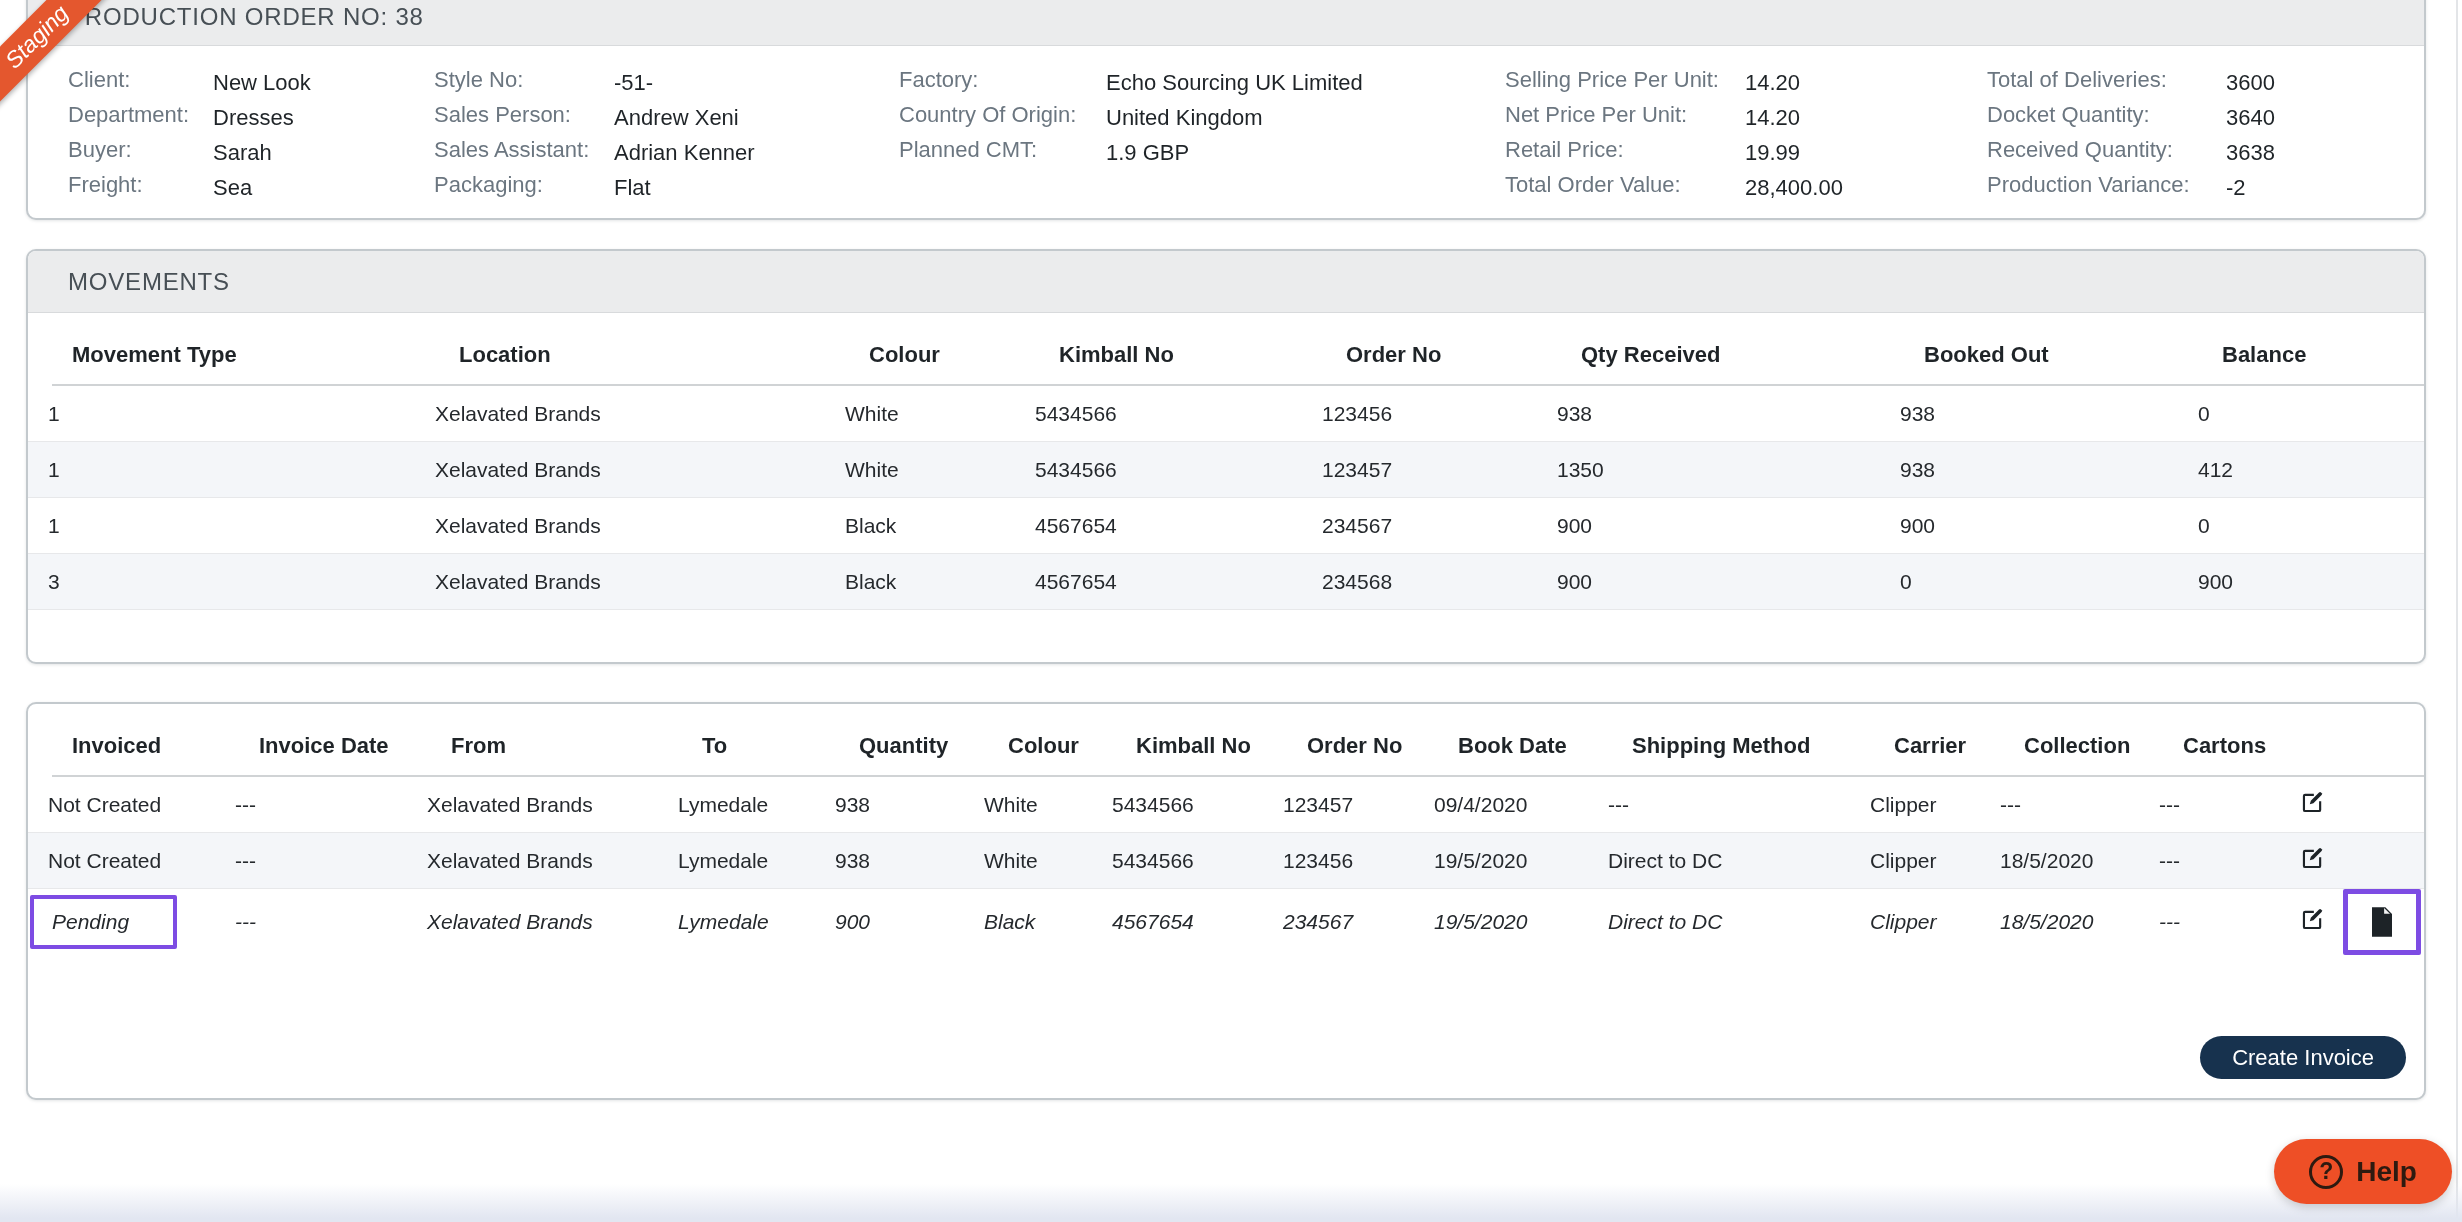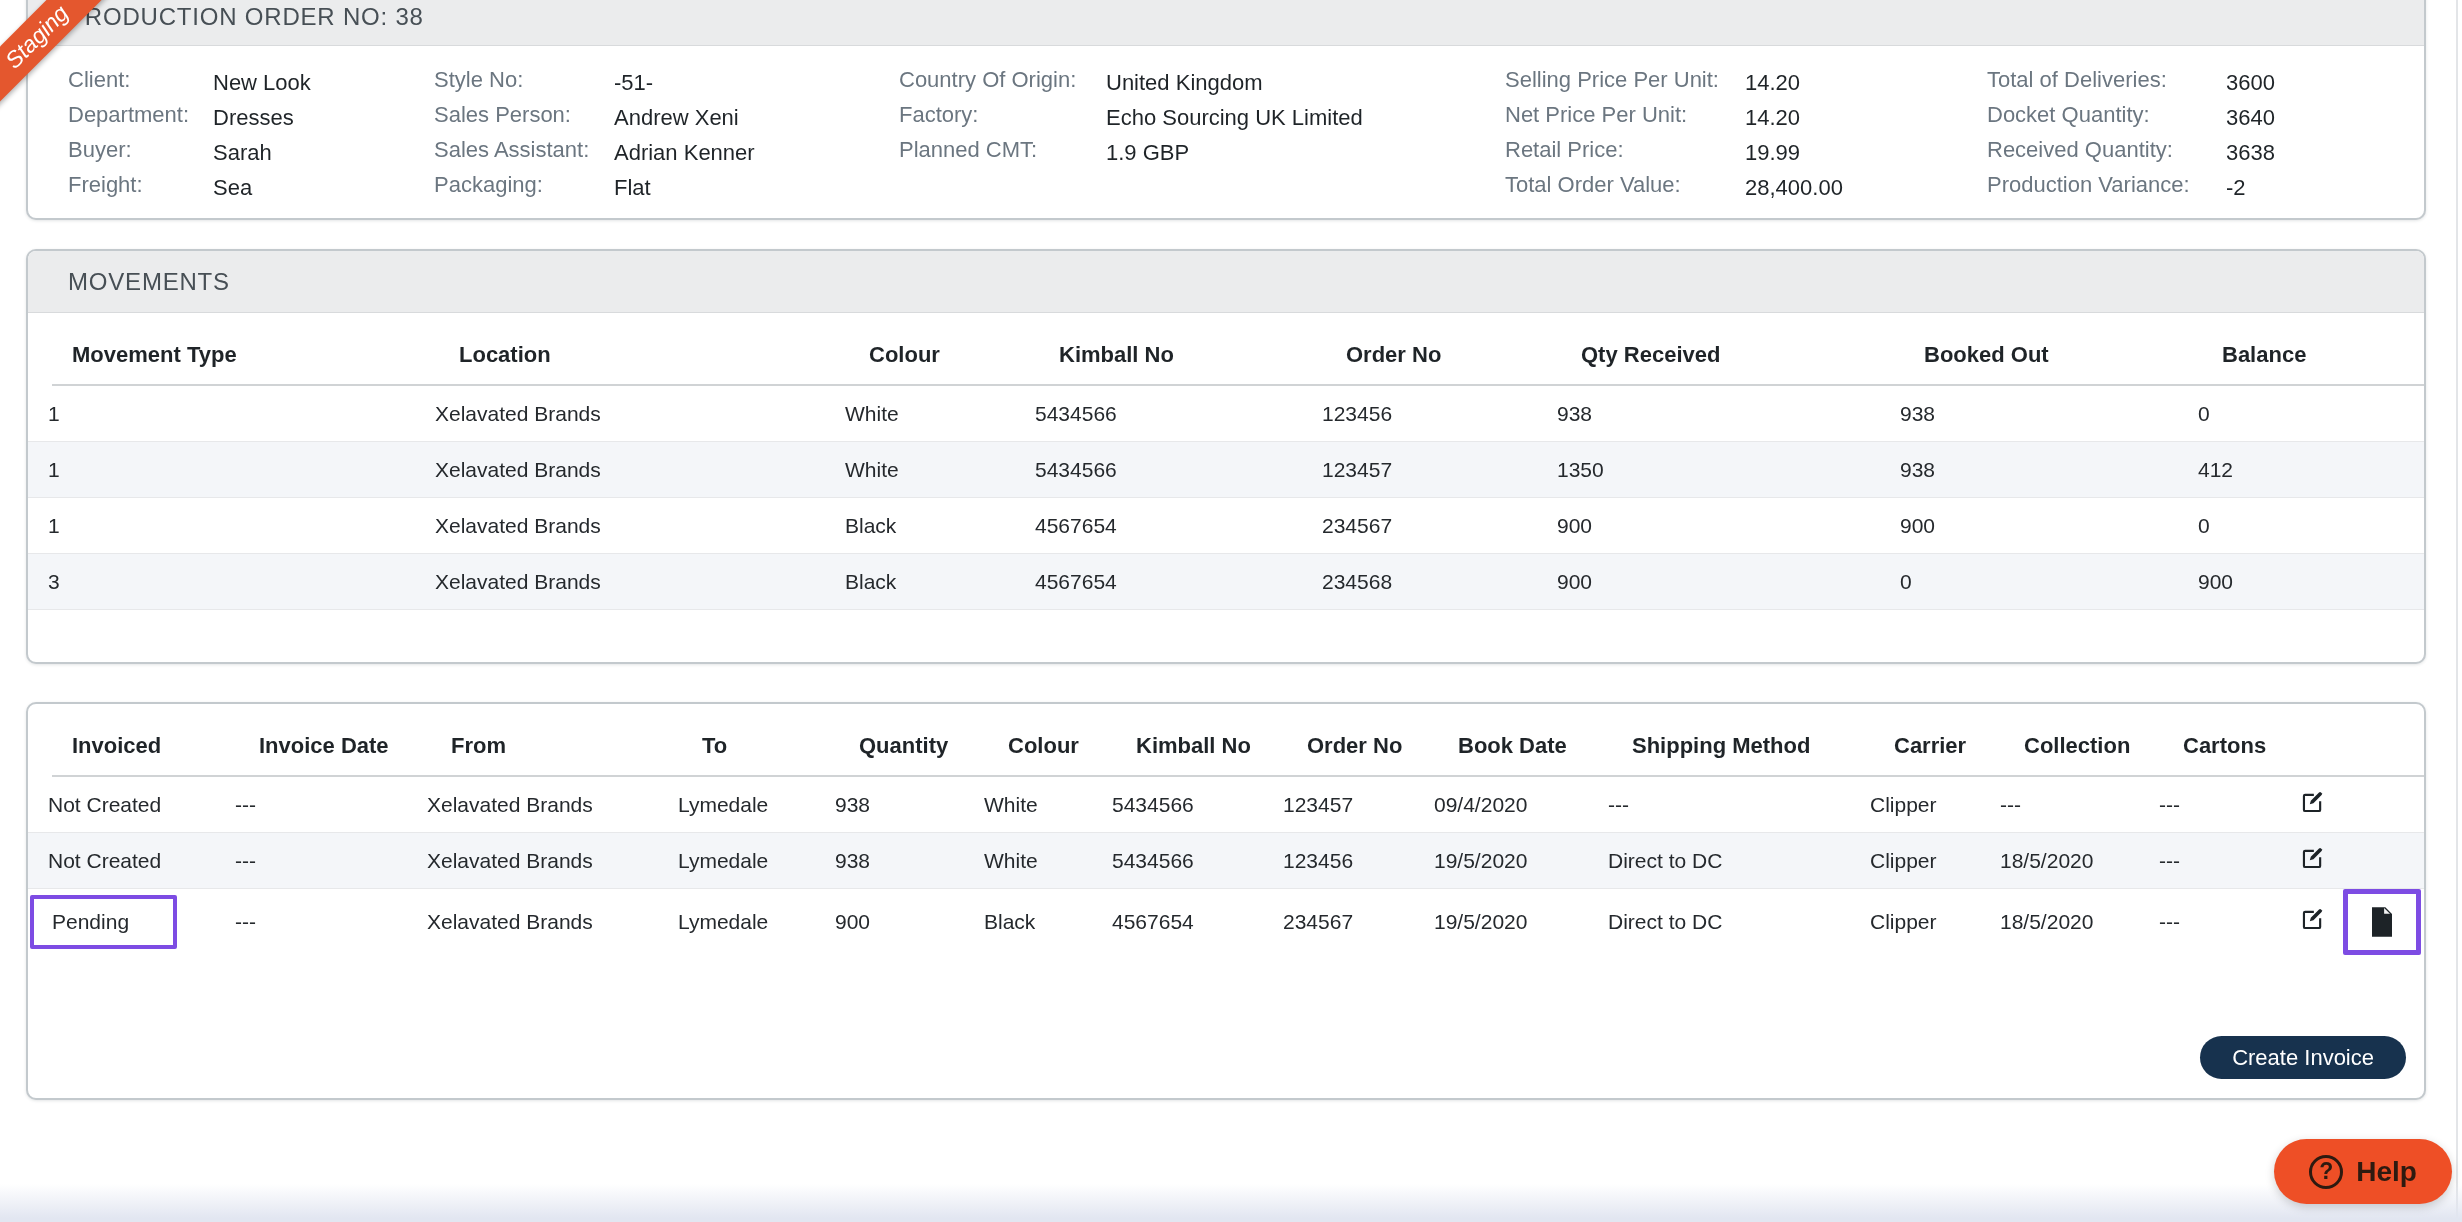--- a/index.html
+++ b/index.html
@@ -49,21 +49,21 @@
     grid-template-columns:187px 192px 251px 157px 149px 128px 171px 151px 174px 262px 130px 159px 140px 64px 1fr;
   }
   .m-head, .b-head {
     height:73px; padding-top:12px;
     font-size:22px; font-weight:bold; color:#1f2428;
     border-bottom:2px solid #d0d3d5;
     margin-left:24px;
   }
   .m-row, .b-row { height:56px; font-size:21px; color:#25292d; border-bottom:1px solid #e7e8ea; }
   .m-row.alt, .b-row.alt { background:#f4f6f9; }
-  .b-row.last { border-bottom:none; }
+  .b-row.last { border-bottom:none;font-style:italic; }
   .cell { overflow:visible; white-space:nowrap; }
 
   .icon-btn {
     background:none; border:none; padding:0; cursor:pointer;
     color:#1d2327; display:inline-flex; align-items:center; justify-content:center;
   }
   .icon-btn svg { display:block; }
 
   
   .hl-text {
@@ -157,26 +157,26 @@
           <span class="f-label">Sales Assistant:</span>
           <span class="f-value">Adrian Kenner</span>
         </div>
       <div class="field-row">
           <span class="f-label">Packaging:</span>
           <span class="f-value">Flat</span>
         </div>
     </div>
     <div class="field-col fc-2">
       <div class="field-row">
+          <span class="f-label">Factory:</span>
+          <span class="f-value">Echo Sourcing UK Limited</span>
+        </div>
+      <div class="field-row">
           <span class="f-label">Country Of Origin:</span>
           <span class="f-value">United Kingdom</span>
-        </div>
-      <div class="field-row">
-          <span class="f-label">Factory:</span>
-          <span class="f-value">Echo Sourcing UK Limited</span>
         </div>
       <div class="field-row">
           <span class="f-label">Planned CMT:</span>
           <span class="f-value">1.9 GBP</span>
         </div>
     </div>
     <div class="field-col fc-3">
       <div class="field-row">
           <span class="f-label">Selling Price Per Unit:</span>
           <span class="f-value">14.20</span>

